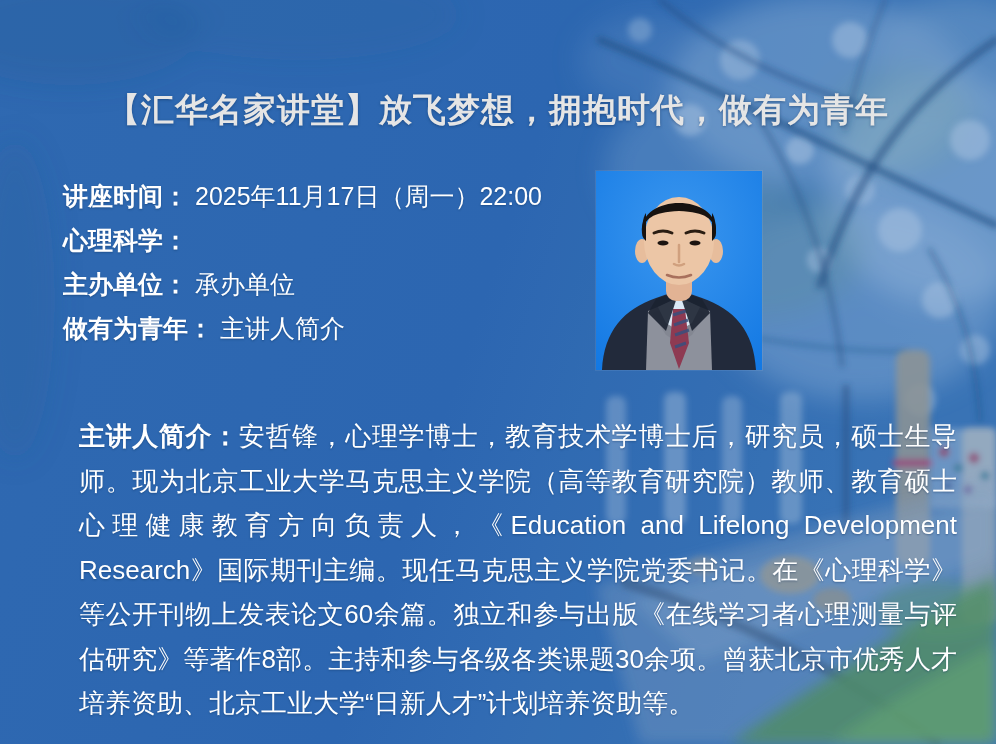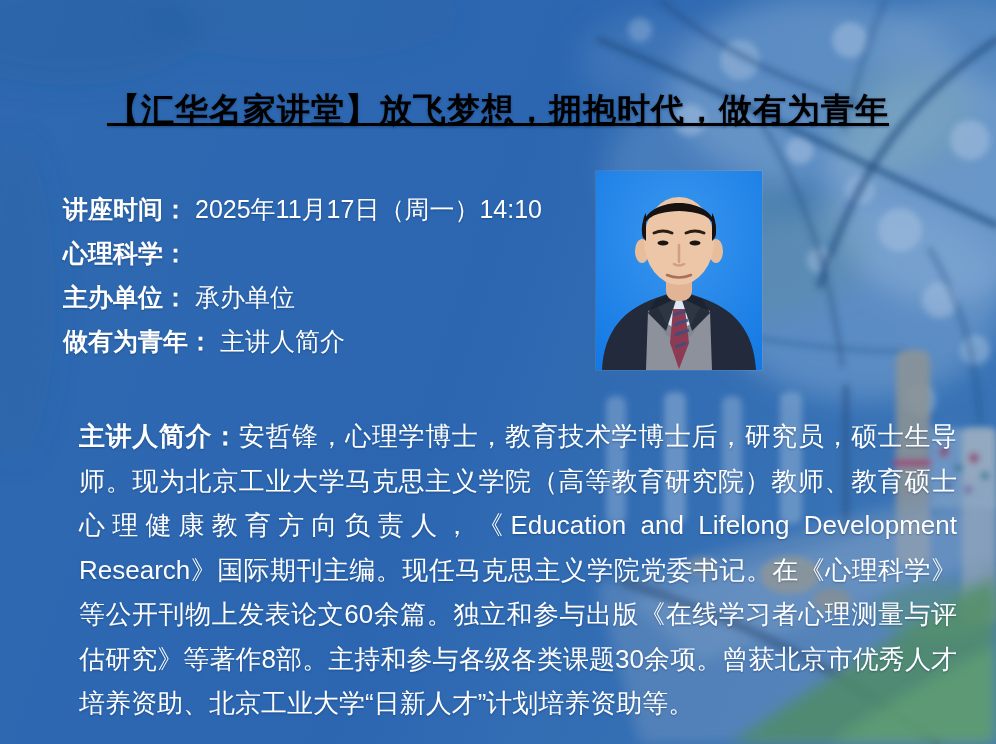--- a/index.html
+++ b/index.html
@@ -9,27 +9,26 @@
     overflow:hidden;
     background:#2d69b2;
     font-family:"Liberation Sans","DejaVu Sans",sans-serif;
     color:#ffffff;
   }
   .bg-svg{position:absolute;inset:0;width:996px;height:744px;display:block;}
   .title{
     position:absolute;left:0;top:88px;width:996px;
     text-align:center;
     font-size:33px;font-weight:700;letter-spacing:1px;
-    color:#000000;
+    color:#e5e5e5;
     text-shadow:0 1px 3px rgba(8,40,84,.45);
     margin:0;
-    text-decoration:underline;
   }
   .info{
-    position:absolute;left:63px;top:187px;width:520px;
+    position:absolute;left:63px;top:174px;width:520px;
   }
   .info-row{
     display:flex;align-items:center;
     height:44px;
     font-size:25px;line-height:44px;
     text-shadow:0 1px 2px rgba(8,40,84,.4);
     white-space:nowrap;
   }
   .info-label{font-weight:700;margin-right:7px;}
   .info-value{font-weight:500;}
@@ -154,21 +153,21 @@
 
     <rect x="560" width="436" height="744" fill="#2e6ab2" opacity="0.22"></rect>
     <rect width="996" height="744" fill="#2e6ab2" opacity="0.08"></rect>
   </svg>
 
   <h1 class="title">【汇华名家讲堂】放飞梦想，拥抱时代，做有为青年</h1>
 
   <div class="info">
     <div class="info-row">
       <span class="info-label">讲座时间：</span>
-      <span class="info-value">2025年11月17日（周一）14:10</span>
+      <span class="info-value">2025年11月17日（周一）22:00</span>
     </div>
     <div class="info-row">
       <span class="info-label">心理科学：</span>
     </div>
     <div class="info-row">
       <span class="info-label">主办单位：</span>
       <span class="info-value">承办单位</span>
     </div>
     <div class="info-row">
       <span class="info-label">做有为青年：</span>

